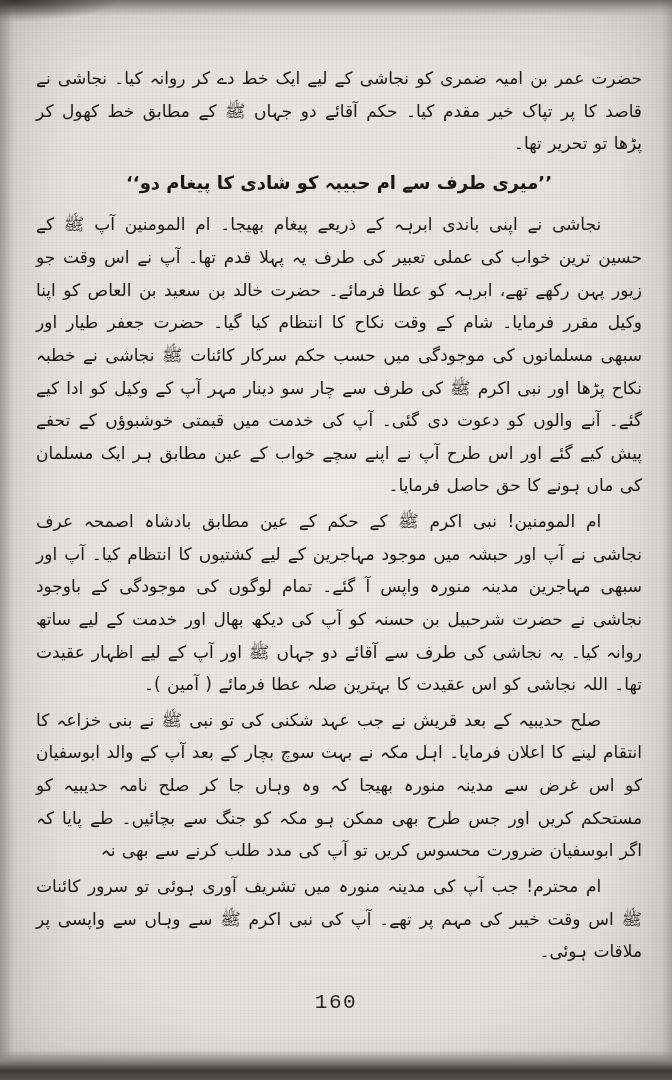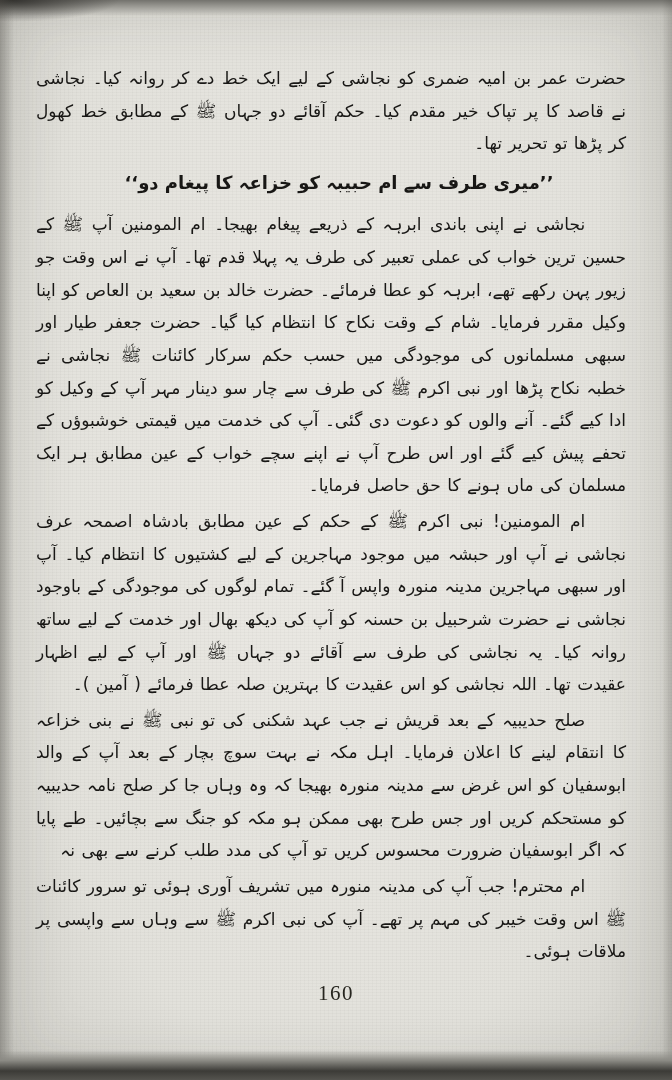--- a/index.html
+++ b/index.html
@@ -50,61 +50,61 @@
       top: 62px;
       right: 30px;
       left: 36px;
       direction: rtl;
       color: #181715;
       font-size: 17px;
       line-height: 1.92;
       text-align: justify;
     }
     .para {
-      margin: 0 16px 3px 0;
+      margin: 0 0 3px 0;
       text-indent: 2.4em;
       word-spacing: 1px;
     }
     .para.first {
       text-indent: 0;
     }
     .quote {
       margin: 6px 0 8px 0;
       text-align: center;
       text-indent: 0;
       font-weight: bold;
       font-size: 18px;
     }
     .page-number {
       position: absolute;
-      bottom: 74px;
+      bottom: 66px;
       left: 0;
       right: 0;
       text-align: center;
-      font-family: Liberation Serif, serif;
+      font-family: Liberation Mono, monospace;
       font-size: 21px;
       letter-spacing: 1.5px;
       color: #26251f;
     }
   </style>
 </head>
 <body>
 
 <div class="scan-page">
 
   <div class="edge-top"></div>
   <div class="edge-top-blob"></div>
   <div class="edge-left"></div>
   <div class="edge-right"></div>
   <div class="edge-bottom"></div>
 
   <div class="text-block">
     <p class="para first">حضرت عمر بن امیہ ضمری کو نجاشی کے لیے ایک خط دے کر روانہ کیا۔ نجاشی نے قاصد کا پر تپاک خیر مقدم کیا۔ حکم آقائے دو جہاں ﷺ کے مطابق خط کھول کر پڑھا تو تحریر تھا۔</p>
 
-    <p class="quote">’’میری طرف سے ام حبیبہ کو خزاعہ کا پیغام دو‘‘</p>
+    <p class="quote">’’میری طرف سے ام حبیبہ کو شادی کا پیغام دو‘‘</p>
 
     <p class="para">نجاشی نے اپنی باندی ابرہہ کے ذریعے پیغام بھیجا۔ ام المومنین آپ ﷺ کے حسین ترین خواب کی عملی تعبیر کی طرف یہ پہلا قدم تھا۔ آپ نے اس وقت جو زیور پہن رکھے تھے، ابرہہ کو عطا فرمائے۔ حضرت خالد بن سعید بن العاص کو اپنا وکیل مقرر فرمایا۔ شام کے وقت نکاح کا انتظام کیا گیا۔ حضرت جعفر طیار اور سبھی مسلمانوں کی موجودگی میں حسب حکم سرکار کائنات ﷺ نجاشی نے خطبہ نکاح پڑھا اور نبی اکرم ﷺ کی طرف سے چار سو دینار مہر آپ کے وکیل کو ادا کیے گئے۔ آنے والوں کو دعوت دی گئی۔ آپ کی خدمت میں قیمتی خوشبوؤں کے تحفے پیش کیے گئے اور اس طرح آپ نے اپنے سچے خواب کے عین مطابق ہر ایک مسلمان کی ماں ہونے کا حق حاصل فرمایا۔</p>
 
     <p class="para">ام المومنین! نبی اکرم ﷺ کے حکم کے عین مطابق بادشاہ اصمحہ عرف نجاشی نے آپ اور حبشہ میں موجود مہاجرین کے لیے کشتیوں کا انتظام کیا۔ آپ اور سبھی مہاجرین مدینہ منورہ واپس آ گئے۔ تمام لوگوں کی موجودگی کے باوجود نجاشی نے حضرت شرحبیل بن حسنہ کو آپ کی دیکھ بھال اور خدمت کے لیے ساتھ روانہ کیا۔ یہ نجاشی کی طرف سے آقائے دو جہاں ﷺ اور آپ کے لیے اظہار عقیدت تھا۔ اللہ نجاشی کو اس عقیدت کا بہترین صلہ عطا فرمائے ( آمین )۔</p>
 
     <p class="para">صلح حدیبیہ کے بعد قریش نے جب عہد شکنی کی تو نبی ﷺ نے بنی خزاعہ کا انتقام لینے کا اعلان فرمایا۔ اہل مکہ نے بہت سوچ بچار کے بعد آپ کے والد ابوسفیان کو اس غرض سے مدینہ منورہ بھیجا کہ وہ وہاں جا کر صلح نامہ حدیبیہ کو مستحکم کریں اور جس طرح بھی ممکن ہو مکہ کو جنگ سے بچائیں۔ طے پایا کہ اگر ابوسفیان ضرورت محسوس کریں تو آپ کی مدد طلب کرنے سے بھی نہ</p>
 
     <p class="para">ام محترم! جب آپ کی مدینہ منورہ میں تشریف آوری ہوئی تو سرور کائنات ﷺ اس وقت خیبر کی مہم پر تھے۔ آپ کی نبی اکرم ﷺ سے وہاں سے واپسی پر ملاقات ہوئی۔</p>
   </div>
 

